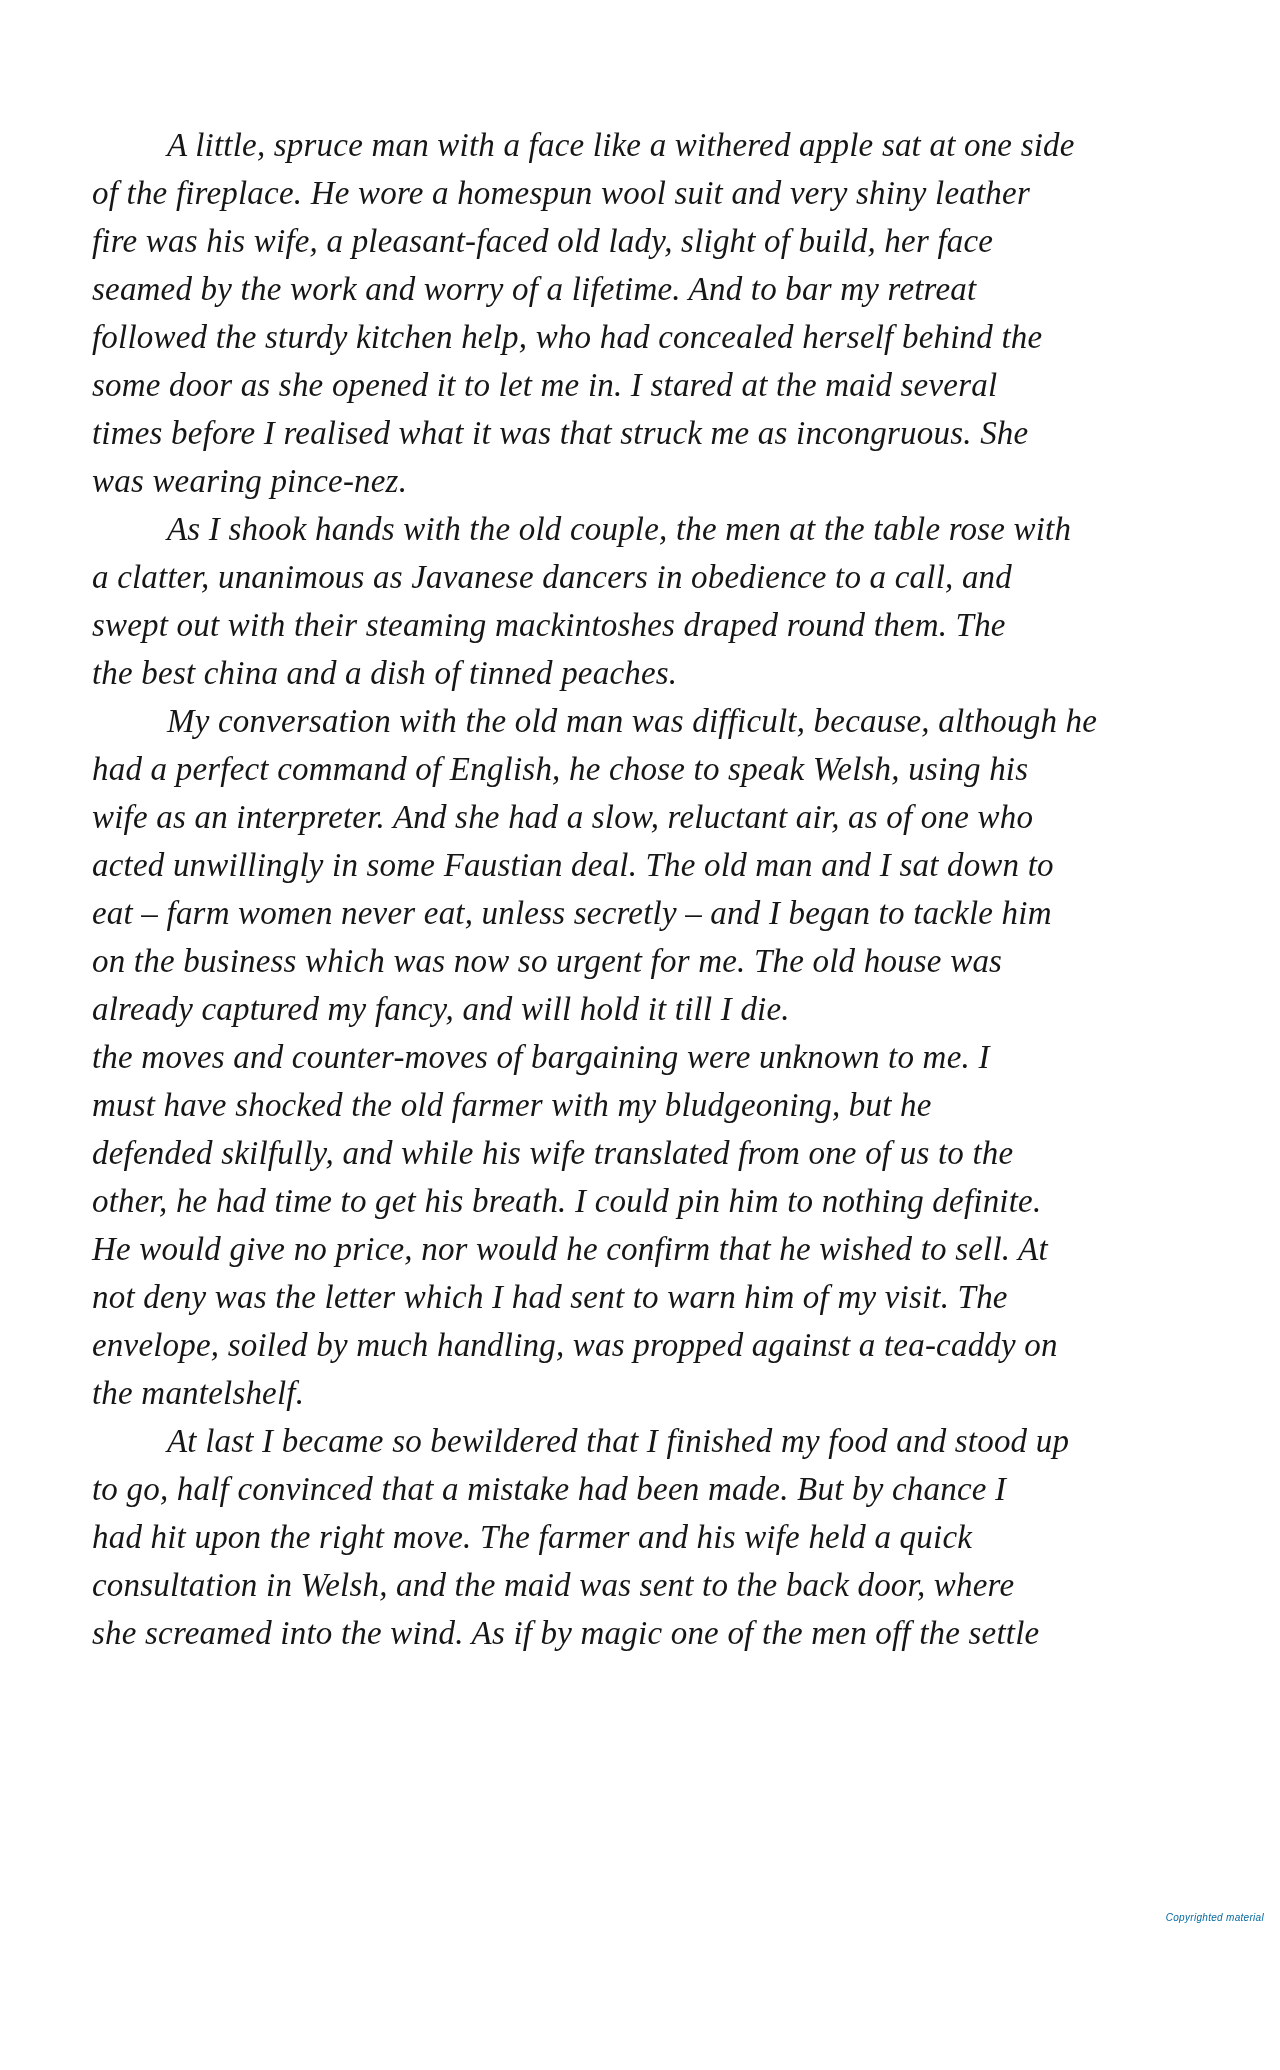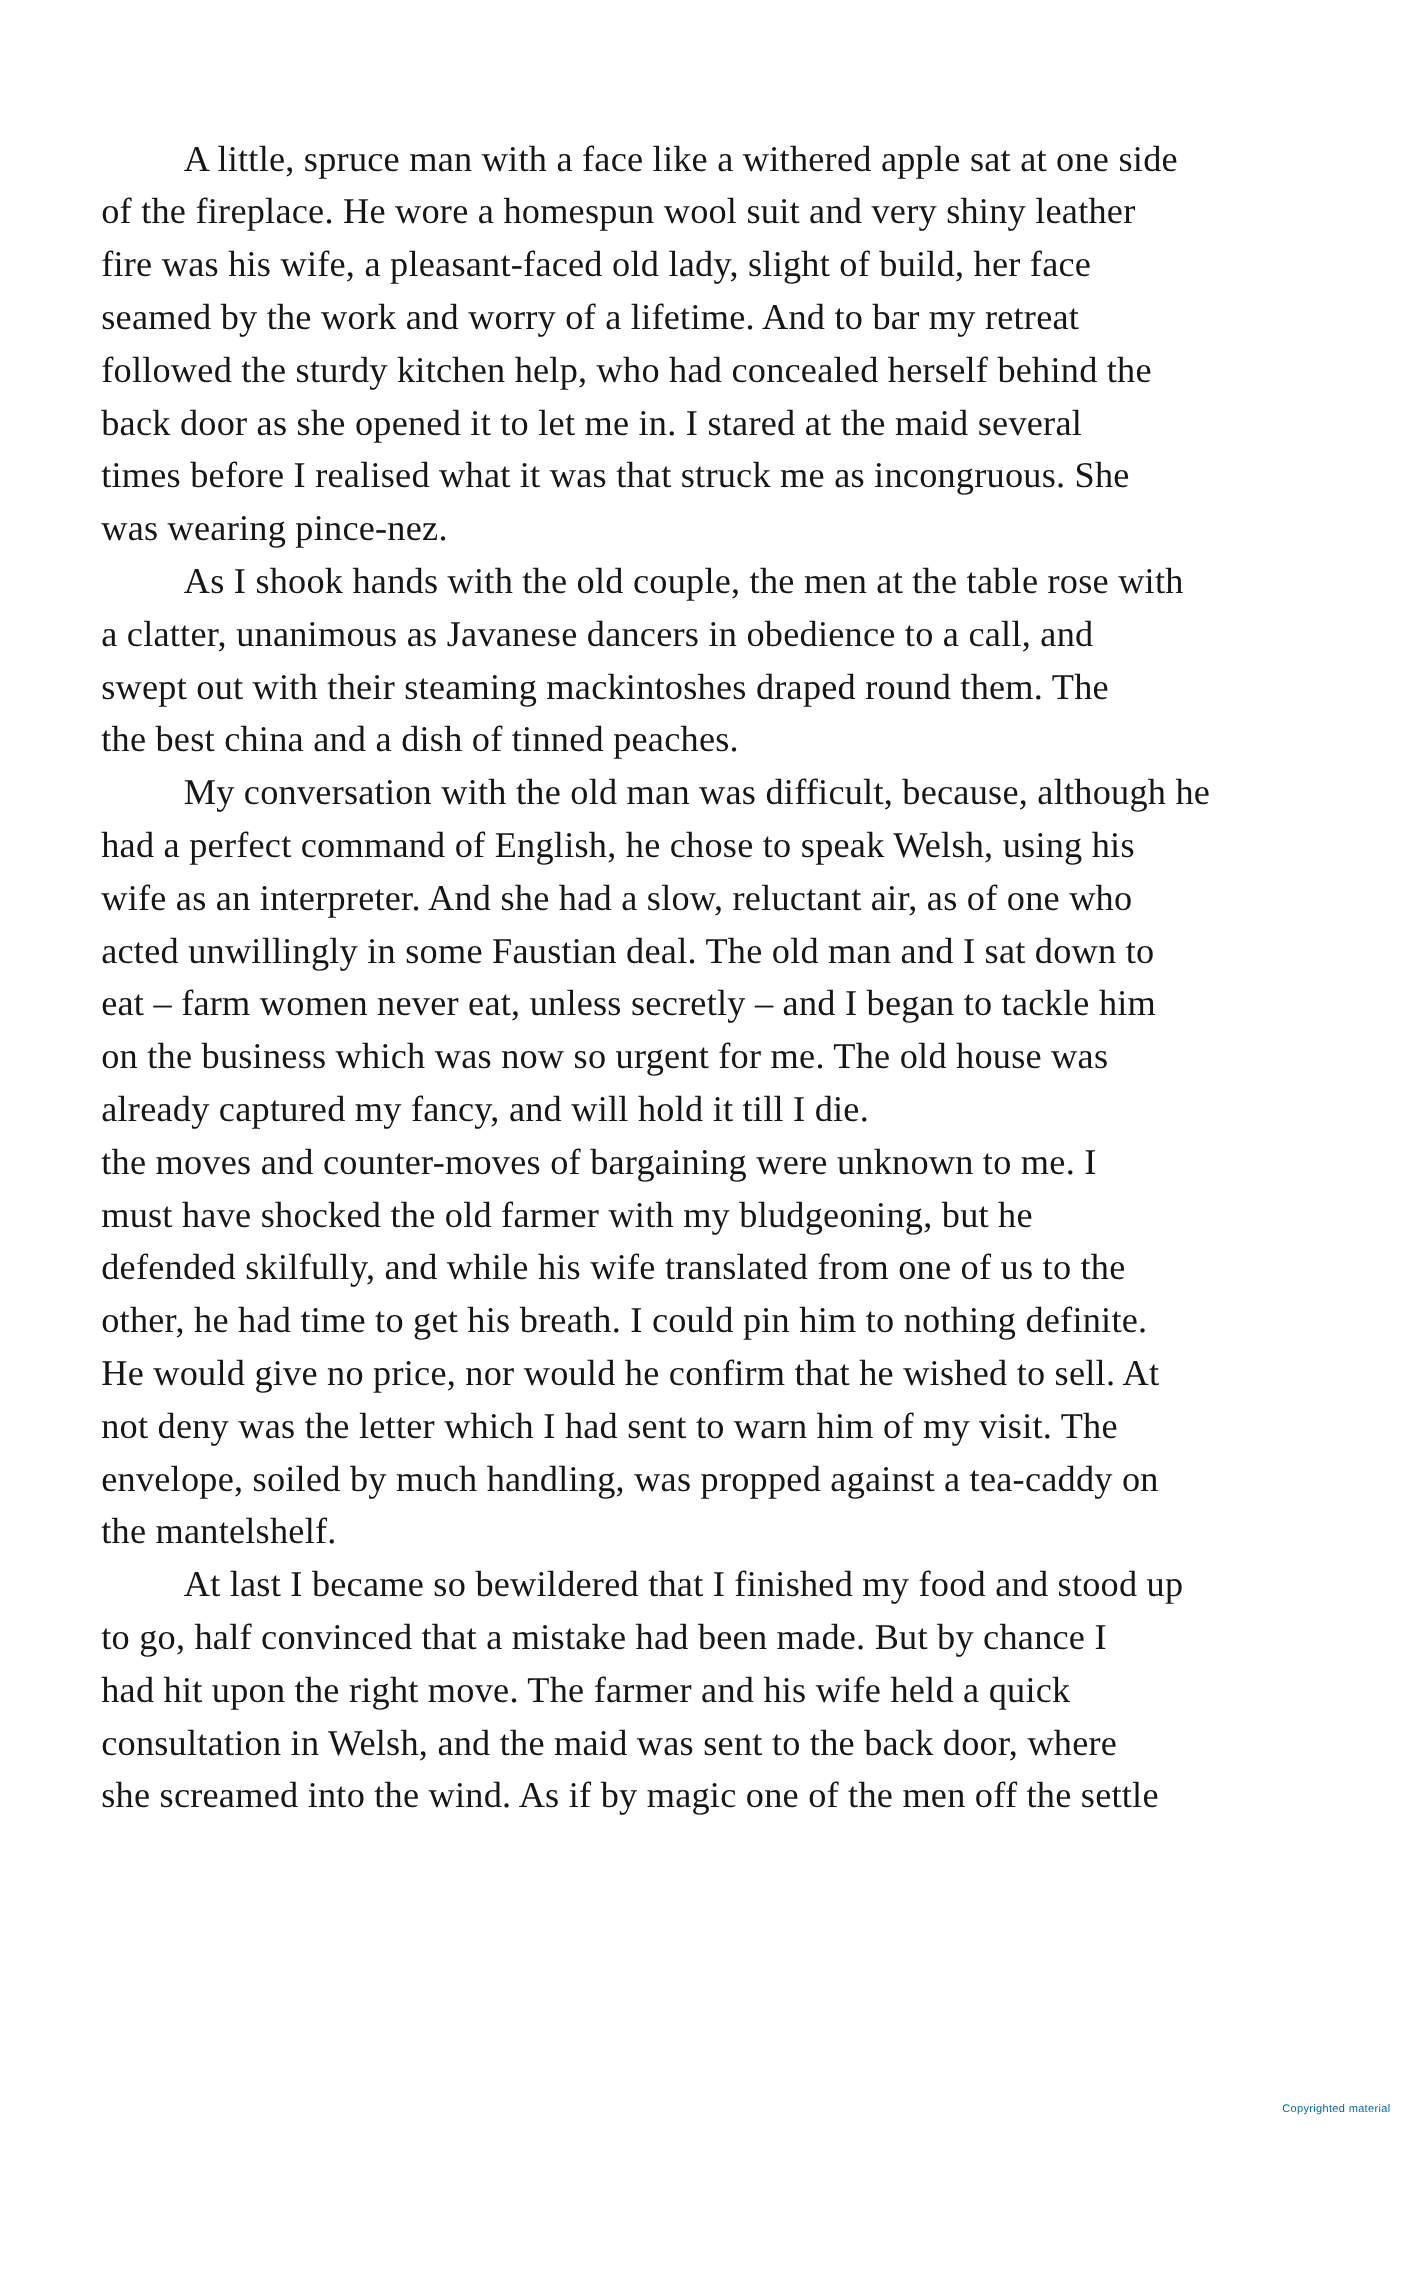--- a/index.html
+++ b/index.html
@@ -11,20 +11,21 @@
     height: 2070px;
     background: #ffffff;
     position: relative;
     overflow: hidden;
     font-family: "Liberation Serif", serif;
   }
   .page {
     position: absolute;
     inset: 0;
     background: #ffffff;
+    font-style: italic;
   }
   .text-block {
     position: absolute;
     left: 92px;
     top: 121px;
     width: 1110px;
     color: #161616;
     font-size: 33px;
     line-height: 48px;
     letter-spacing: 0.2px;
@@ -54,21 +55,21 @@
 <body>
 
 <div class="page">
   <div class="text-block" id="text-block">
       <div class="paragraph">
         <div class="line first">A little, spruce man with a face like a withered apple sat at one side</div>
         <div class="line">of the fireplace. He wore a homespun wool suit and very shiny leather</div>
         <div class="line">fire was his wife, a pleasant-faced old lady, slight of build, her face</div>
         <div class="line">seamed by the work and worry of a lifetime. And to bar my retreat</div>
         <div class="line">followed the sturdy kitchen help, who had concealed herself behind the</div>
-        <div class="line">back door as she opened it to let me in. I stared at the maid several</div>
+        <div class="line">some door as she opened it to let me in. I stared at the maid several</div>
         <div class="line">times before I realised what it was that struck me as incongruous. She</div>
         <div class="line">was wearing pince-nez.</div>
       </div>
       <div class="paragraph">
         <div class="line first">As I shook hands with the old couple, the men at the table rose with</div>
         <div class="line">a clatter, unanimous as Javanese dancers in obedience to a call, and</div>
         <div class="line">swept out with their steaming mackintoshes draped round them. The</div>
         <div class="line">the best china and a dish of tinned peaches.</div>
       </div>
       <div class="paragraph">

